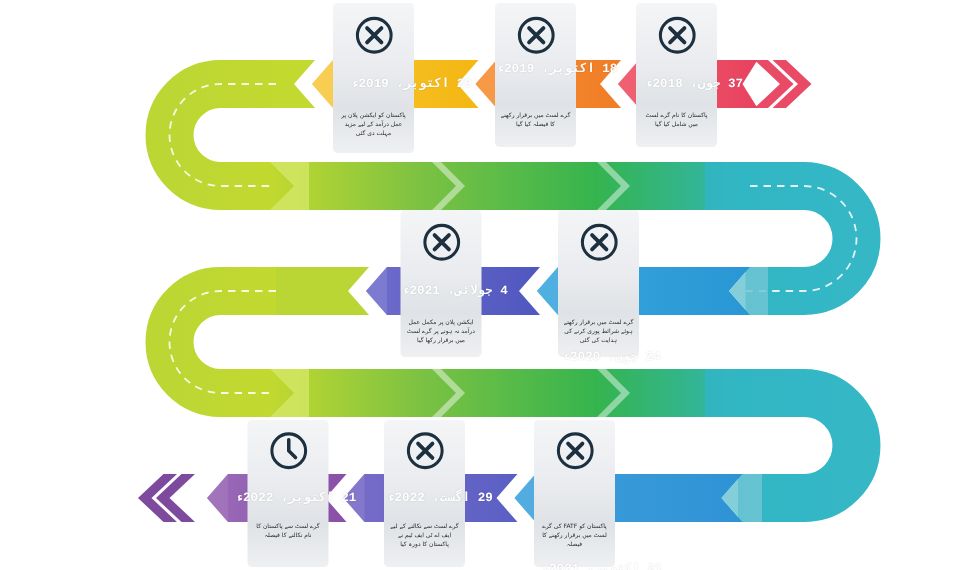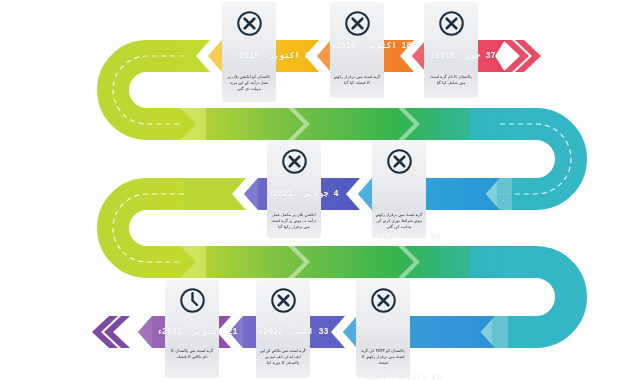--- a/index.html
+++ b/index.html
@@ -290,16 +290,16 @@
   </div>
 
   <div class="datelabel" style="left:430px;top:50px;">37 جون، 2018ء</div>
   <div class="datelabel" style="left:331px;top:40px;">18 اکتوبر، 2019ء</div>
   <div class="datelabel" style="left:234px;top:50px;">29 اکتوبر، 2019ء</div>
 
   <div class="datelabel" style="left:375px;top:188px;margin-top:44px;">24 جون، 2020ء</div>
   <div class="datelabel" style="left:268px;top:188px;">4 جولائی، 2021ء</div>
 
   <div class="datelabel" style="left:361px;top:326px;margin-top:47px;">21 اکتوبر، 2021ء</div>
-  <div class="datelabel" style="left:258px;top:326px;">33 اگست، 2022ء</div>
+  <div class="datelabel" style="left:258px;top:326px;">29 اگست، 2022ء</div>
   <div class="datelabel" style="left:157px;top:326px;">21 اکتوبر، 2022ء</div>
 
 </div>
 
 </body></html>

